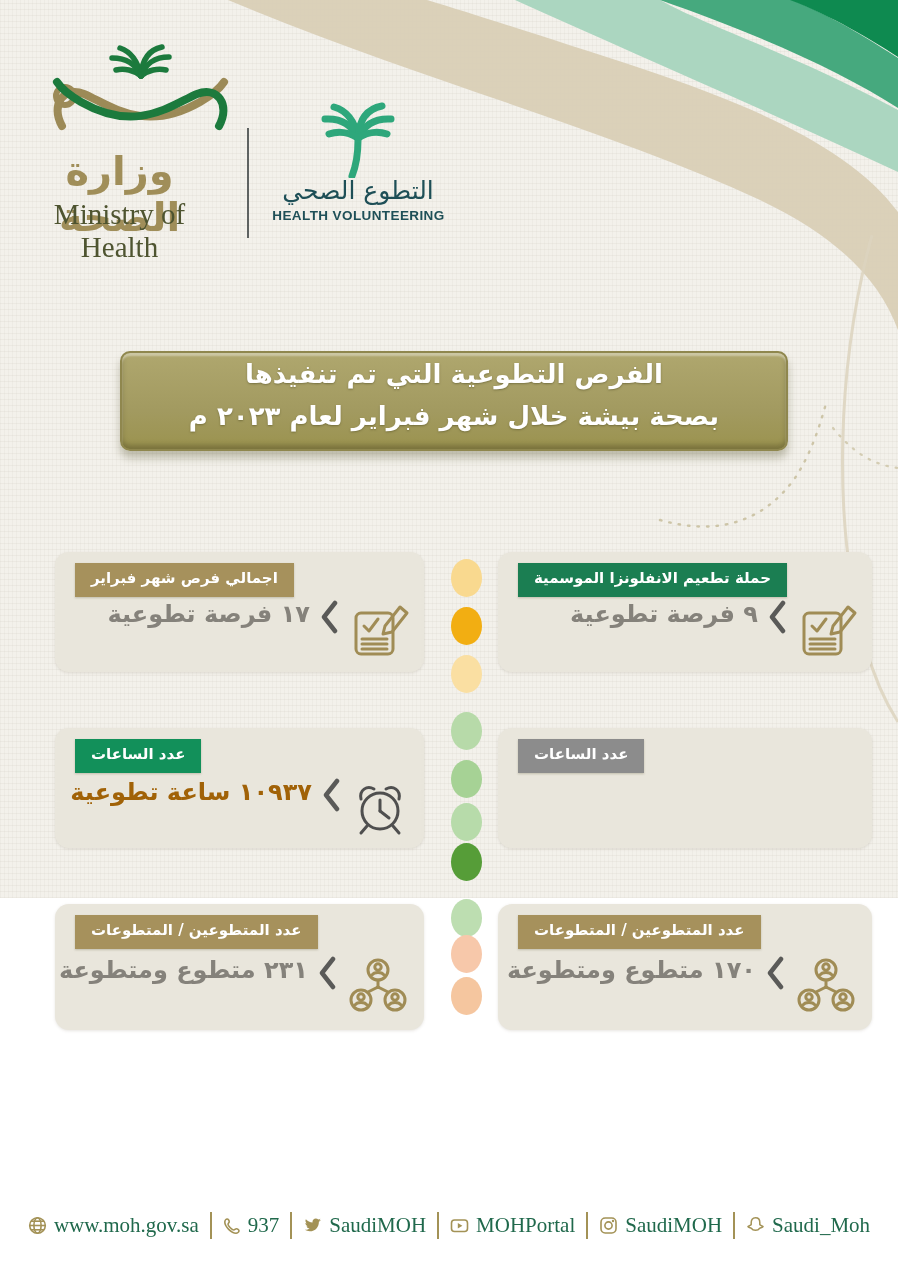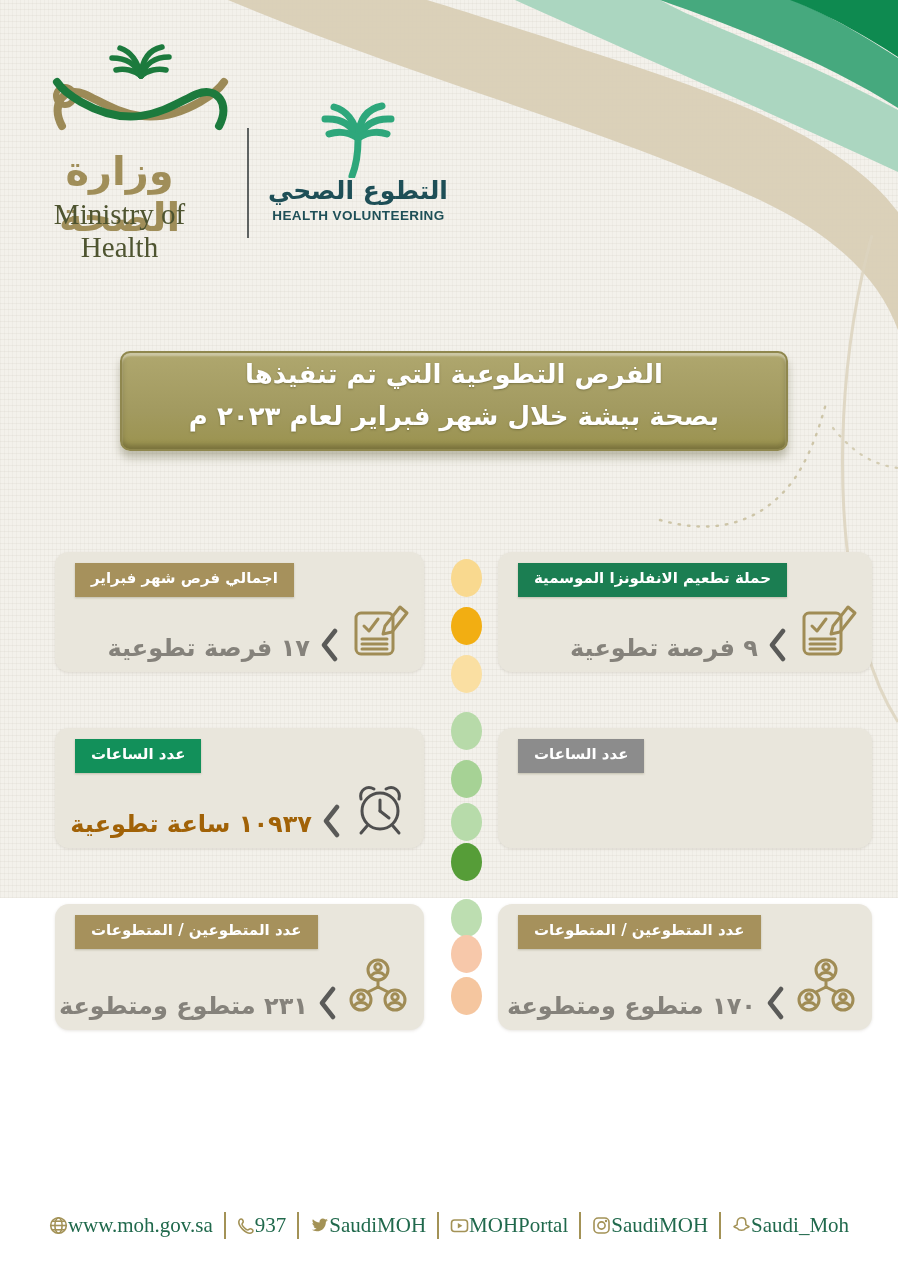--- a/index.html
+++ b/index.html
@@ -10,50 +10,50 @@
         background-image:
           repeating-linear-gradient(0deg, rgba(140,130,110,0.07) 0px, rgba(140,130,110,0.07) 1px, transparent 1px, transparent 6px),
           repeating-linear-gradient(90deg, rgba(140,130,110,0.05) 0px, rgba(140,130,110,0.05) 1px, transparent 1px, transparent 4px);}
   svg{display:block;}
   .abs{position:absolute;}
 
   
   .moh-ar{left:12px;top:148px;width:215px;text-align:center;font-size:40px;font-weight:bold;color:#A08E59;direction:rtl;}
   .moh-en{left:12px;top:198px;width:215px;text-align:center;font-size:29px;color:#4E5430;font-family:"Liberation Serif",serif;}
   .divider{left:247px;top:128px;width:2px;height:110px;background:#3a4040;opacity:.8;}
-  .hv-ar{left:263px;top:176px;width:190px;text-align:center;font-size:25px;font-weight:bold;color:#1E4F57;direction:rtl;}
+  .hv-ar{left:263px;top:176px;width:190px;text-align:center;font-size:25px;font-weight:normal;color:#1E4F57;direction:rtl;}
   .hv-en{left:261px;top:208px;width:195px;text-align:center;font-size:13.5px;font-weight:bold;color:#1E4F57;
          font-family:"Liberation Sans",sans-serif;letter-spacing:.4px;}
 
   
   .banner{left:120px;top:351px;width:668px;height:100px;border-radius:10px;
           background:linear-gradient(180deg,#AFA76E 0%,#A29A60 60%,#9B934F 100%);
           border:2px solid #8F874E;box-sizing:border-box;
           box-shadow:0 7px 9px rgba(90,85,50,.35), inset 0 3px 2px rgba(255,255,255,.38), inset 0 -4px 5px rgba(60,55,25,.35);
           display:flex;flex-direction:column;justify-content:flex-start;align-items:center;}
   .banner .l{color:#fff;font-weight:bold;font-size:26px;line-height:42px;direction:rtl;text-shadow:0 1px 2px rgba(80,75,35,.5);}
 
   
   .card{position:absolute;width:369px;height:120px;background:#E9E6DC;border-radius:14px;
         box-shadow:0 1px 3px rgba(120,110,90,.18);}
   .card.wide{width:374px;}
   .badge{position:absolute;top:11px;left:20px;padding:6px 16px 10px;color:#fff;font-weight:bold;
          font-size:15px;direction:rtl;white-space:nowrap;box-shadow:0 1px 2px rgba(100,95,60,.3);}
-  .valrow{position:absolute;right:14px;bottom:10px;display:flex;align-items:flex-end;gap:10px;}
+  .valrow{position:absolute;right:14px;bottom:10px;display:flex;align-items:flex-start;gap:10px;}
   .val{font-weight:bold;font-size:24px;direction:rtl;white-space:nowrap;}
   .val.gray{color:#85827B;}
   .val.gold{color:#a16207;}
   .card.r3{height:126px;}
 
   
   .dot{position:absolute;width:31px;height:38px;border-radius:50%;}
 
   
   .footer{left:0;top:1212px;width:898px;display:flex;justify-content:center;align-items:center;gap:11px;}
-  .fitem{display:flex;align-items:center;gap:0;}
+  .fitem{display:flex;align-items:center;gap:7px;}
   .flabel{font-family:"Liberation Serif",serif;font-size:21px;color:#20694C;}
   .fsep{width:2px;height:27px;background:#A39256;}
 </style>
 </head>
 <body>
 
 <div class="page">
 
   <svg class="abs" style="left:0;top:0;" width="898" height="760" viewBox="0 0 898 760">
     <path d="M228,0 C420,80 610,130 760,200 C830,233 878,275 898,330 L898,212 C852,150 760,108 640,68 C560,42 480,16 427,0 Z" fill="#D9CFB6" opacity="0.95"></path>

